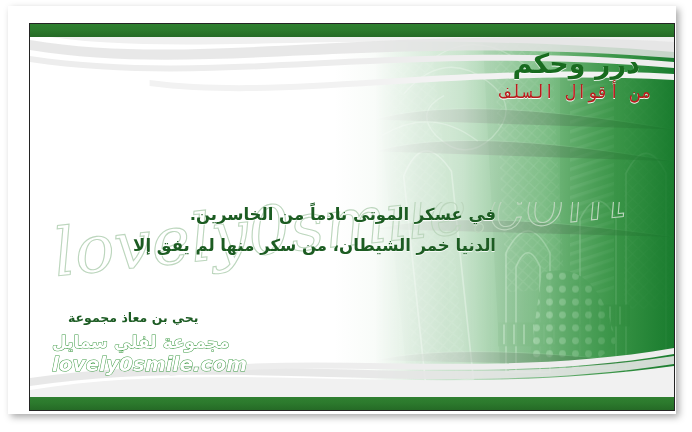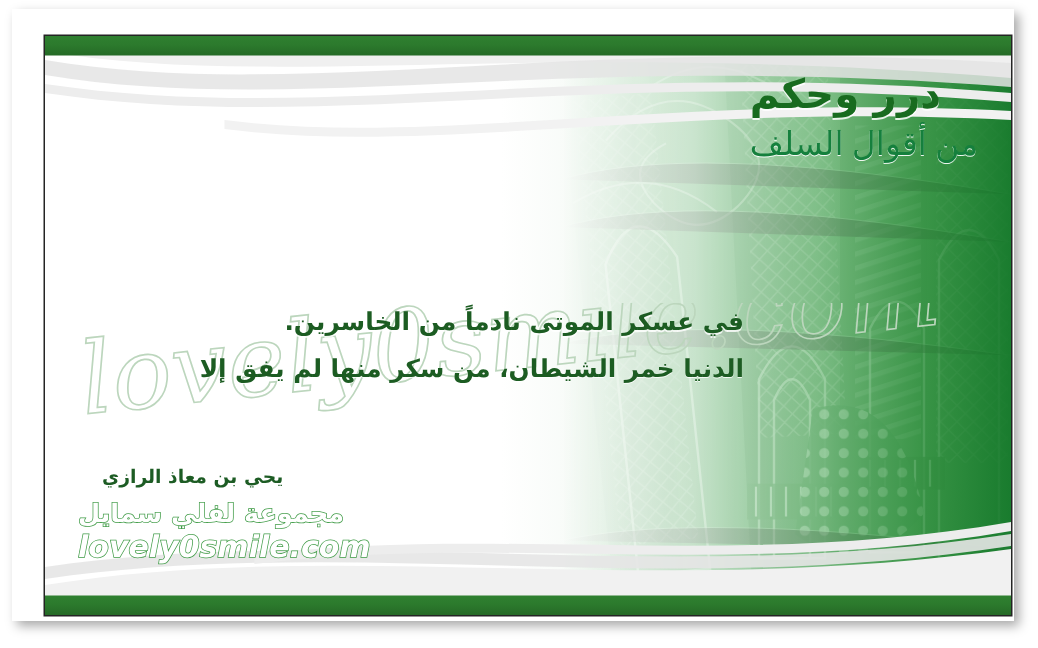--- a/index.html
+++ b/index.html
@@ -105,40 +105,40 @@
     width: 100%; height: 96px;
     z-index: 3;
     pointer-events: none;
   }
 
   
   .header-block {
     position: absolute;
     right: 22px;
     top: 26px;
-    text-align: left;
+    text-align: center;
     direction: rtl;
     z-index: 5;
   }
   .title-main {
     font-family: "DejaVu Sans", "Liberation Sans", sans-serif;
     font-size: 27px;
     font-weight: bold;
     color: #186b1f;
     letter-spacing: 1px;
     line-height: 1;
     text-shadow: 0 1px 0 rgba(255,255,255,0.85);
     white-space: nowrap;
   }
   .title-sub {
     margin-top: 7px;
-    font-family: Liberation Serif, serif;
-    font-size: 22px;
+    font-family: Liberation Mono, monospace;
+    font-size: 18px;
     font-weight: normal;
-    color: #15803d;
+    color: #b91c1c;
     line-height: 1.1;
     text-shadow: 0 1px 0 rgba(255,255,255,0.9);
     white-space: nowrap;
   }
 
   
   .watermark {
     position: absolute;
     left: 26px;
     top: 178px;
@@ -346,21 +346,21 @@
 
         <svg class="watermark" viewBox="0 0 600 96" aria-hidden="true">
           <text x="0" y="74" transform="rotate(-6 0 74)">lovely0smile.com</text>
         </svg>
 
         <div class="quote">
           <div>في عسكر الموتى نادماً من الخاسرين.</div>
           <div>الدنيا خمر الشيطان، من سكر منها لم يفق إلا</div>
         </div>
 
-        <div class="attribution">يحي بن معاذ الرازي</div>
+        <div class="attribution">يحي بن معاذ مجموعة</div>
 
         <div class="brand">
           <svg viewBox="0 0 260 52" width="260" height="52" aria-hidden="true">
             <text class="brand-ar" x="14" y="20">مجموعة لفلي سمايل</text>
             <text class="brand-en" x="14" y="43">lovely0smile.com</text>
           </svg>
         </div>
 
       </div>
     </div>

